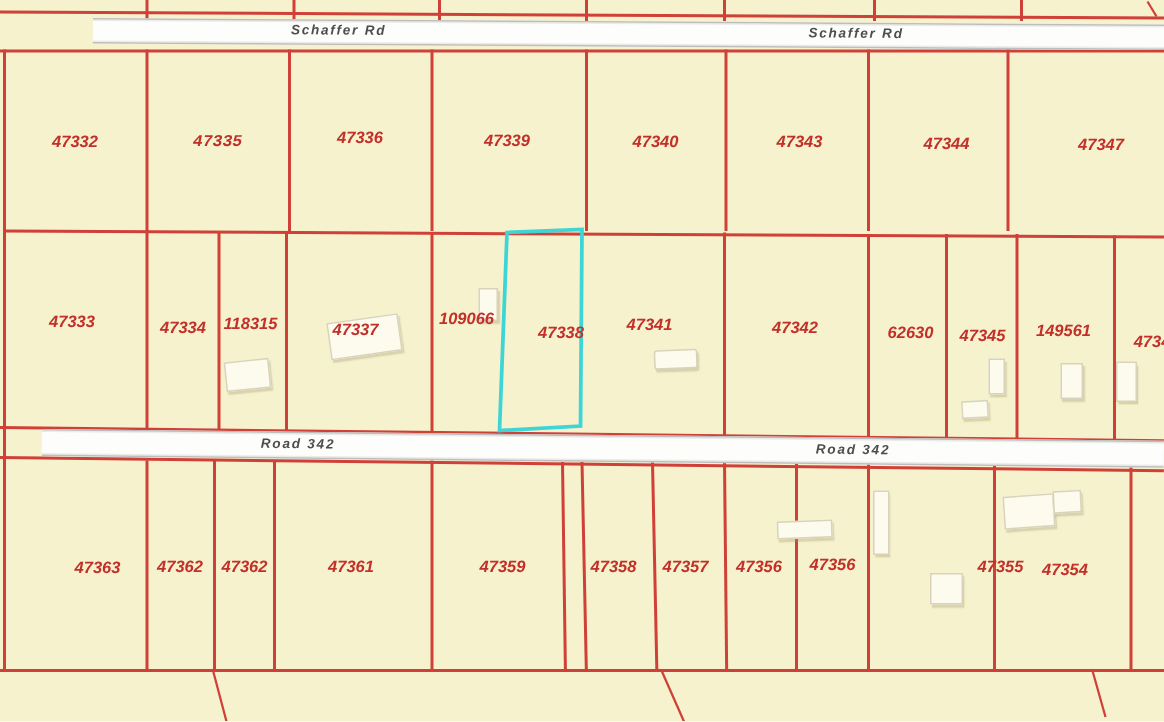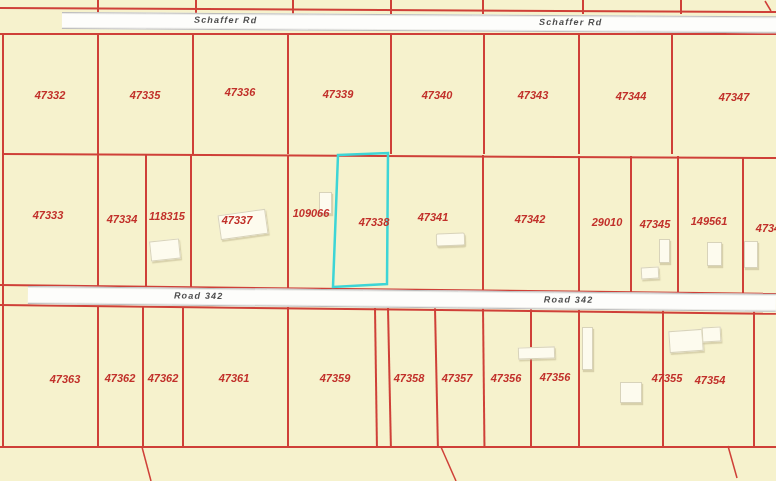--- a/index.html
+++ b/index.html
@@ -111,37 +111,37 @@
 
   <svg class="overlay" width="776" height="481" viewBox="0 0 776 481">
     <path d="M765,1 L771,11" stroke="#cf4038" stroke-width="1.5" fill="none"></path>
     <path d="M142,447 L151,481" stroke="#cf4038" stroke-width="1.5" fill="none"></path>
     <path d="M441,447 L456,481" stroke="#cf4038" stroke-width="1.5" fill="none"></path>
     <path d="M728,446 L737,478" stroke="#cf4038" stroke-width="1.5" fill="none"></path>
     <polygon points="338,155 388,153 387,284 333,287" fill="none" stroke="#3dd5d6" stroke-width="2.5"></polygon>
   </svg>
 
   <div class="plabel" style="left:50px;top:95px;">47332</div>
-  <div class="plabel" style="left:145px;top:95px;">47335</div>
+  <div class="plabel" style="left:145px;top:95px;font-family:Liberation Mono, monospace;">47335</div>
   <div class="plabel" style="left:240px;top:92px;">47336</div>
   <div class="plabel" style="left:338px;top:94px;">47339</div>
   <div class="plabel" style="left:437px;top:95px;">47340</div>
   <div class="plabel" style="left:533px;top:95px;">47343</div>
   <div class="plabel" style="left:631px;top:96px;">47344</div>
   <div class="plabel" style="left:734px;top:97px;">47347</div>
 
   <div class="plabel" style="left:48px;top:215px;">47333</div>
   <div class="plabel" style="left:122px;top:219px;">47334</div>
   <div class="plabel" style="left:167px;top:216px;">118315</div>
   <div class="plabel" style="left:237px;top:220px;">47337</div>
   <div class="plabel" style="left:311px;top:213px;">109066</div>
   <div class="plabel" style="left:374px;top:222px;text-align:center;">47338</div>
   <div class="plabel" style="left:433px;top:217px;">47341</div>
   <div class="plabel" style="left:530px;top:219px;">47342</div>
-  <div class="plabel" style="left:607px;top:222px;">29010</div>
+  <div class="plabel" style="left:607px;top:222px;">62630</div>
   <div class="plabel" style="left:655px;top:224px;">47345</div>
   <div class="plabel" style="left:709px;top:221px;">149561</div>
   <div class="plabel" style="left:768px;top:228px;">4734</div>
 
   <div class="plabel" style="left:65px;top:379px;font-style:italic;">47363</div>
   <div class="plabel" style="left:120px;top:378px;">47362</div>
   <div class="plabel" style="left:163px;top:378px;">47362</div>
   <div class="plabel" style="left:234px;top:378px;">47361</div>
   <div class="plabel" style="left:335px;top:378px;">47359</div>
   <div class="plabel" style="left:409px;top:378px;">47358</div>

